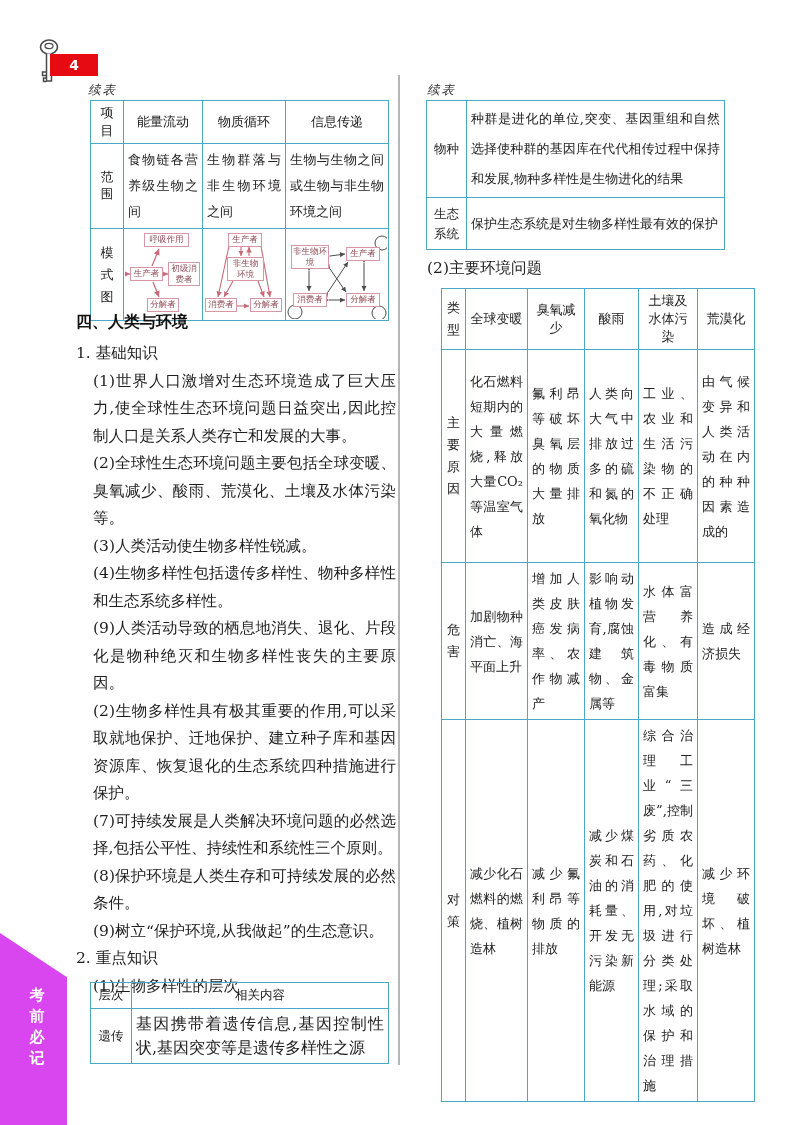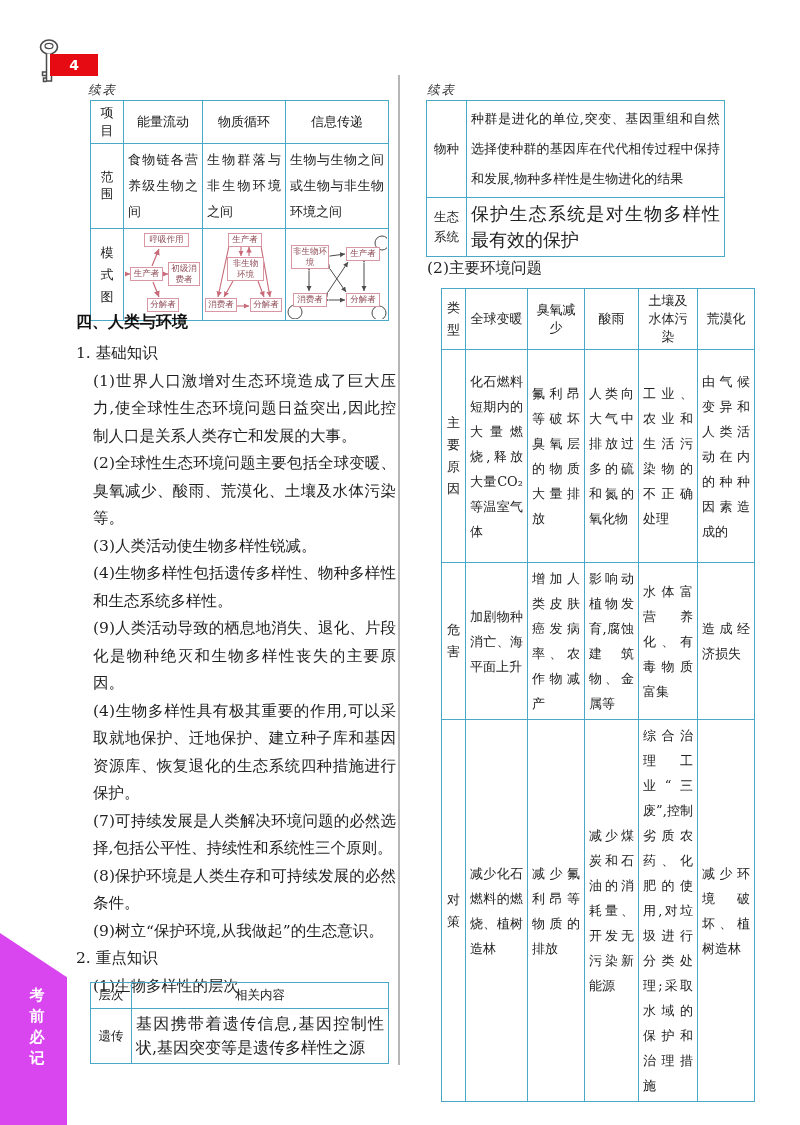--- a/index.html
+++ b/index.html
@@ -181,21 +181,21 @@
   </table>
 
 <div class="sect">
   <div class="sect-title">四、人类与环境</div>
   <div class="sub-line">1. 基础知识</div>
   <div class="pt">(1)世界人口激增对生态环境造成了巨大压力,使全球性生态环境问题日益突出,因此控制人口是关系人类存亡和发展的大事。</div>
   <div class="pt">(2)全球性生态环境问题主要包括全球变暖、臭氧减少、酸雨、荒漠化、土壤及水体污染等。</div>
   <div class="pt">(3)人类活动使生物多样性锐减。</div>
   <div class="pt">(4)生物多样性包括遗传多样性、物种多样性和生态系统多样性。</div>
   <div class="pt">(9)人类活动导致的栖息地消失、退化、片段化是物种绝灭和生物多样性丧失的主要原因。</div>
-  <div class="pt">(4)生物多样性具有极其重要的作用,可以采取就地保护、迁地保护、建立种子库和基因资源库、恢复退化的生态系统四种措施进行保护。</div>
+  <div class="pt">(2)生物多样性具有极其重要的作用,可以采取就地保护、迁地保护、建立种子库和基因资源库、恢复退化的生态系统四种措施进行保护。</div>
   <div class="pt">(7)可持续发展是人类解决环境问题的必然选择,包括公平性、持续性和系统性三个原则。</div>
   <div class="pt">(8)保护环境是人类生存和可持续发展的必然条件。</div>
   <div class="pt">(9)树立“保护环境,从我做起”的生态意识。</div>
   <div class="sub-line">2. 重点知识</div>
   <div class="sub-item">(1)生物多样性的层次</div>
 </div>
 
 <table class="ctable" style="left:90px; top:982px; width:298px;">
   <colgroup>
       <col style="width:41px">
@@ -220,21 +220,21 @@
       <col style="width:40px">
       <col style="width:258px">
     </colgroup>
   <tbody>
       <tr style="height:93px">
     <td class="lab" style="font-size:12.5px">物种</td>
     <td class="jst" style="font-size:13px; line-height:30px;">种群是进化的单位,突变、基因重组和自然选择使种群的基因库在代代相传过程中保持和发展,物种多样性是生物进化的结果</td>
   </tr>
   <tr style="height:52px">
     <td class="vlab" style="font-size:12.5px; line-height:20px;">生态系统</td>
-    <td class="jst" style="font-size:18px;">保护生态系统是对生物多样性最有效的保护</td>
+    <td class="jst" style="font-size:13px;">保护生态系统是对生物多样性最有效的保护</td>
   </tr>
 </tbody>
   </table>
 
 <div class="right-title">(2)主要环境问题</div>
 
 <table class="ctable t-env" style="left:441px; top:288px; width:313px;">
   <colgroup>
     <col style="width:24px">
       <col style="width:62px">

